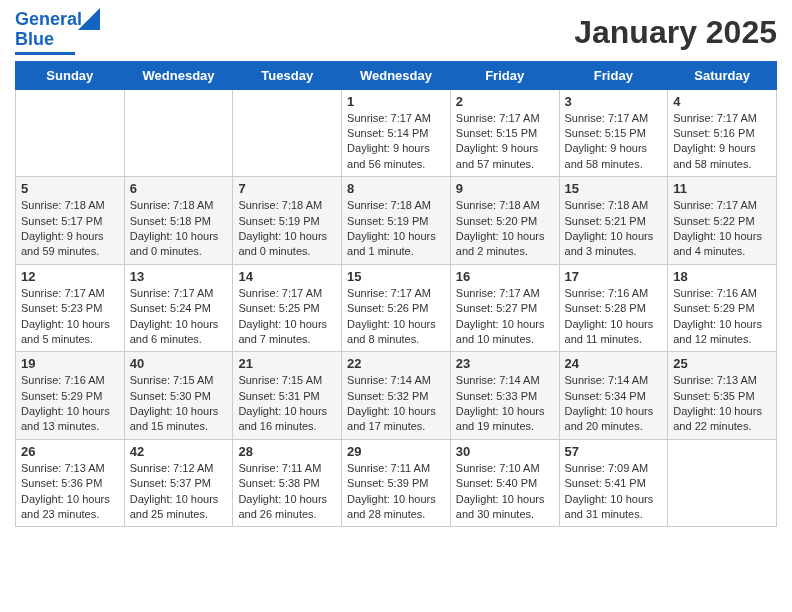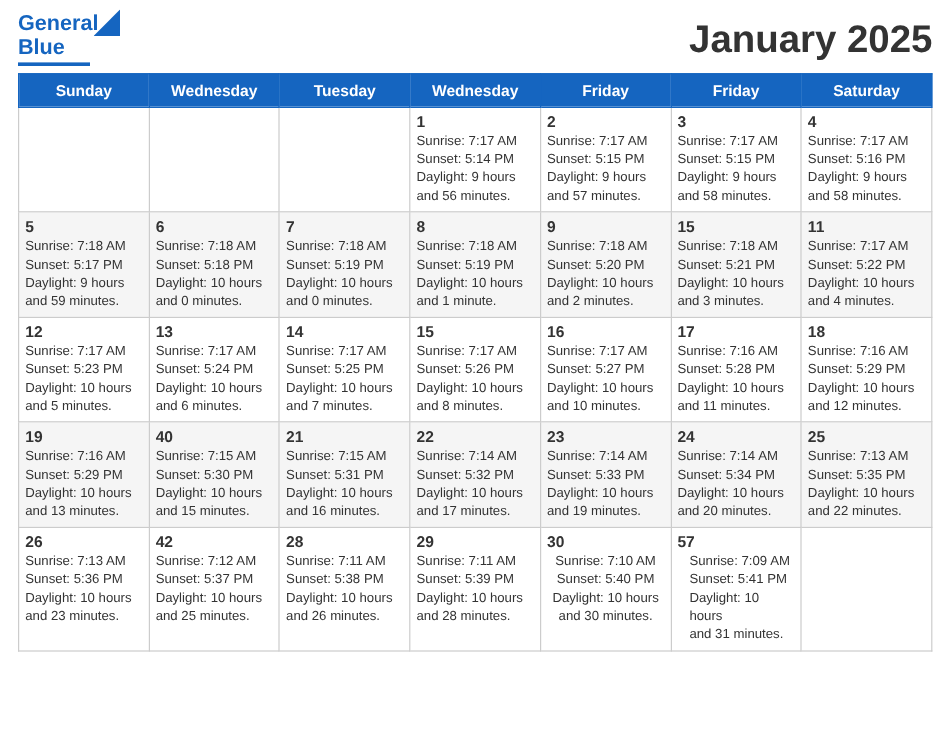--- a/index.html
+++ b/index.html
@@ -331,28 +331,28 @@
         </td>
         <td>
           <span class="day-num">29</span>
           <div class="day-info" style="white-space: pre-line;">Sunrise: 7:11 AM
 Sunset: 5:39 PM
 Daylight: 10 hours
 and 28 minutes.</div>
         </td>
         <td>
           <span class="day-num">30</span>
-          <div class="day-info" style="white-space: pre-line; text-align: center;">Sunrise: 7:10 AM
+          <div class="day-info" style="white-space: pre-line;">Sunrise: 7:10 AM
 Sunset: 5:40 PM
 Daylight: 10 hours
 and 30 minutes.</div>
         </td>
         <td>
           <span class="day-num">57</span>
-          <div class="day-info" style="white-space: pre-line; margin-left: 10px;">Sunrise: 7:09 AM
+          <div class="day-info" style="white-space: pre-line;">Sunrise: 7:09 AM
 Sunset: 5:41 PM
 Daylight: 10 hours
 and 31 minutes.</div>
         </td>
         <td class="empty-cell"></td>
       </tr>
     </tbody>
 </table>
 
 </body></html>

